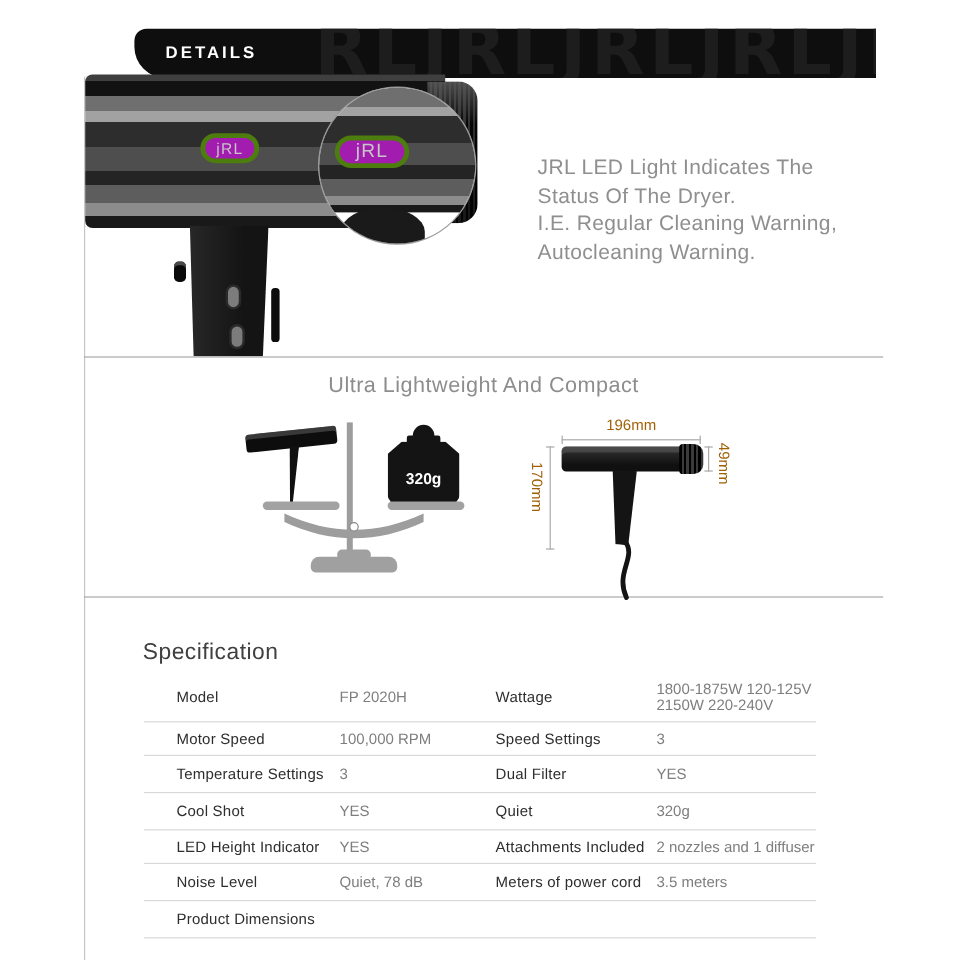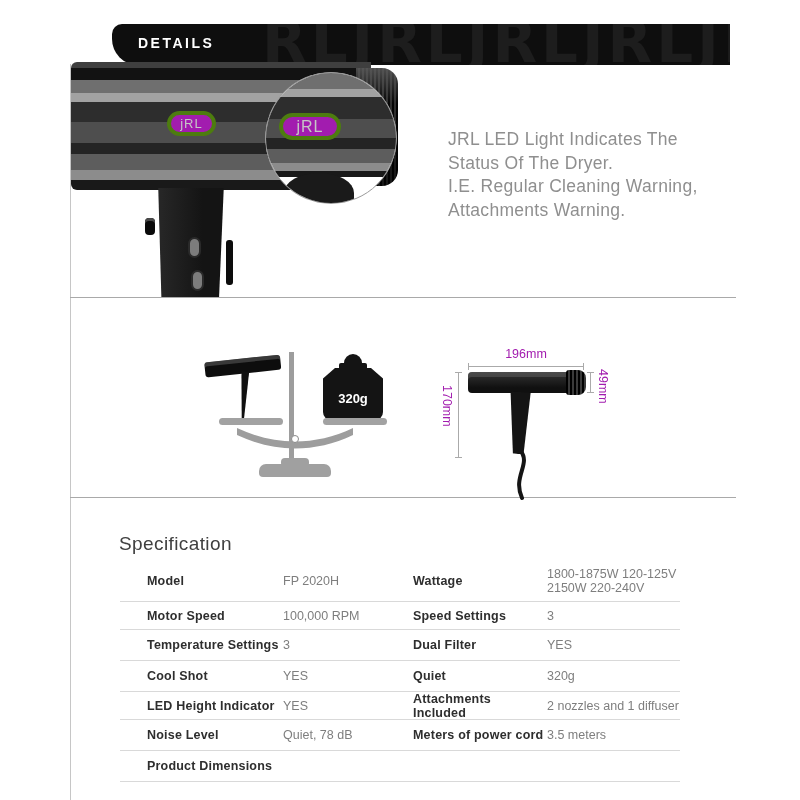--- a/index.html
+++ b/index.html
@@ -82,21 +82,21 @@
 
   .kettle{position:absolute;left:126px;top:6px;width:64px;height:66px;}
   .kettle .knob{position:absolute;left:23px;top:0;width:18px;height:12px;background:#141414;
       border-radius:9px 9px 2px 2px;}
   .kettle .neck{position:absolute;left:18px;top:9px;width:28px;height:7px;background:#141414;border-radius:2px;}
   .kettle .body{position:absolute;left:2px;top:14px;width:60px;height:52px;background:#141414;
       border-radius:8px;clip-path:polygon(20% 0,80% 0,100% 20%,100% 100%,0 100%,0 20%);}
   .kettle .wlabel{position:absolute;left:0;right:0;top:37px;text-align:center;color:#ffffff;
       font-size:13px;font-weight:700;}
 
-  .dims{position:absolute;left:440px;top:345px;width:210px;height:155px;color:#a21caf;font-size:12.5px;}
+  .dims{position:absolute;left:440px;top:345px;width:210px;height:155px;color:#a16207;font-size:12.5px;}
   .dims .w-label{position:absolute;left:28px;top:2px;width:116px;text-align:center;}
   .dims .w-line{position:absolute;left:28px;top:21px;width:116px;height:1px;background:#aaa;}
   .dims .tick-v{position:absolute;width:1px;height:7px;background:#aaa;top:-3px;}
   .dims .tick-h{position:absolute;width:7px;height:1px;background:#aaa;left:-3px;}
   .dims .d-body{position:absolute;left:28px;top:27px;width:116px;height:21px;
       background:linear-gradient(180deg,#343434,#101010 75%);border-radius:4px 9px 9px 4px;
       box-shadow:inset 0 5px 0 rgba(120,120,120,.35);}
   .dims .d-nozzle{position:absolute;left:126px;top:25px;width:20px;height:25px;border-radius:3px 8px 8px 3px;
       background:repeating-linear-gradient(90deg,#000 0 2px,#3a3a3a 2px 4px);}
   .dims .d-handle{position:absolute;left:65px;top:47px;width:28px;height:62px;background:#141414;
@@ -107,21 +107,21 @@
   .dims .h-label{position:absolute;left:0px;top:40px;writing-mode:vertical-rl;}
   .dims .o-label{position:absolute;left:156px;top:24px;writing-mode:vertical-rl;}
 
   
   .spec-title{position:absolute;left:119px;top:533px;font-size:19px;color:#404040;letter-spacing:.4px;}
   .spec-table{position:absolute;left:120px;top:560px;width:560px;font-size:12.5px;}
   .spec-row{display:grid;grid-template-columns:136px 130px 134px 1fr;align-items:center;
       padding-left:27px;box-sizing:border-box;border-bottom:1px solid #d9d9d9;height:31px;}
   .spec-row.tall{height:42px;}
   .spec-row.short{height:28px;}
-  .spec-row .lab{font-weight:700;color:#2e2e2e;letter-spacing:.2px;}
+  .spec-row .lab{font-weight:400;color:#2e2e2e;letter-spacing:.2px;}
   .spec-row .val{color:#7e7e7e;white-space:pre-line;line-height:14px;}
   .spec-row.full{grid-template-columns:136px 1fr;}
 </style>
 </head>
 <body>
 
 <div class="page">
 
   <div class="banner">
     <span class="watermark">RLJRLJRLJRLJRL</span>
@@ -144,23 +144,24 @@
   <div class="magnifier">
     <div class="zoom-stripes"></div>
     <div class="zoom-handle"></div>
     <div class="jrl-badge badge-big" style="position:absolute;">jRL</div>
   </div>
 
   <div class="hero-caption">
     <div>JRL LED Light Indicates The</div>
     <div>Status Of The Dryer.</div>
     <div>I.E. Regular Cleaning Warning,</div>
-    <div>Attachments Warning.</div>
-  </div>
-
+    <div>Autocleaning Warning.</div>
+  </div>
+
+  <div class="lw-title">Ultra Lightweight And Compact</div>
 
   <div class="scale">
     <div class="pole"></div>
     <div class="mini-dryer">
       <div class="bar"></div>
       <div class="grip"></div>
     </div>
     <div class="kettle">
       <div class="knob"></div>
       <div class="neck"></div>

